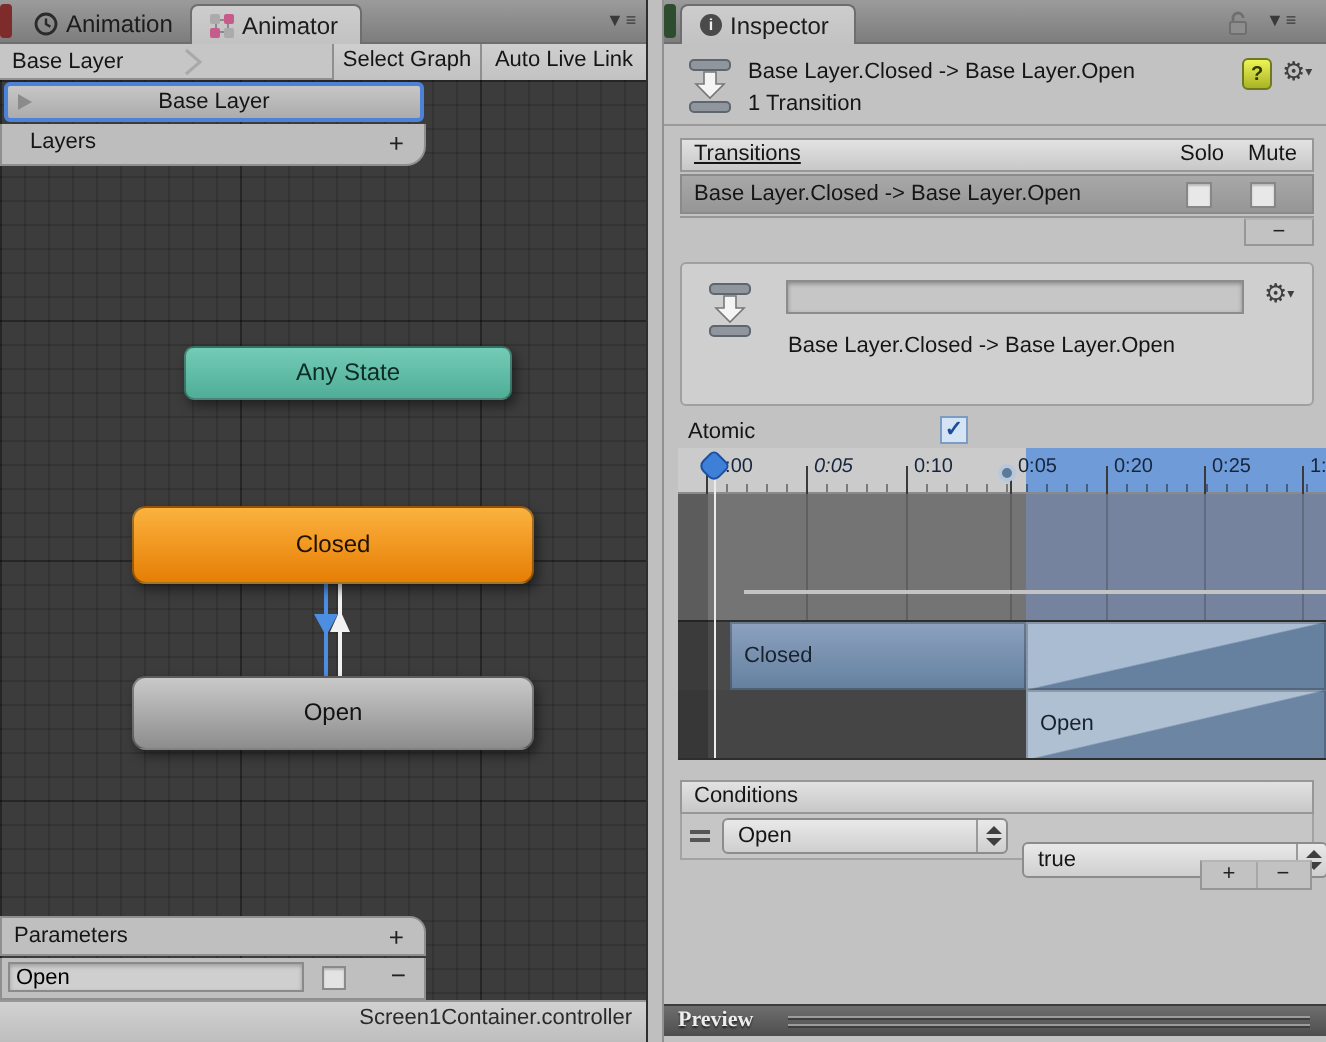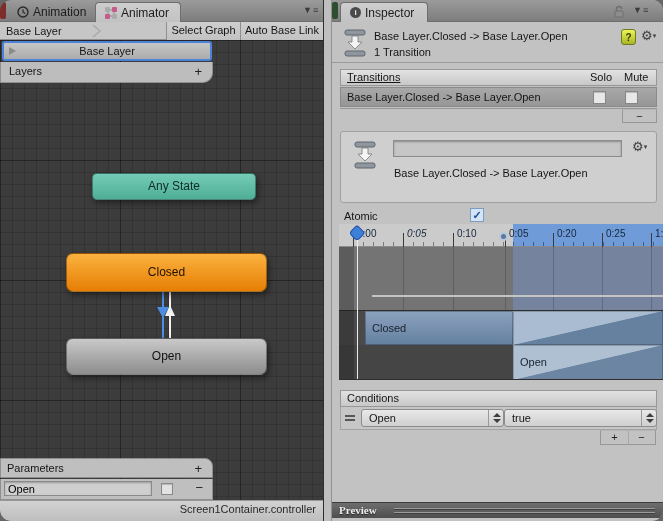--- a/index.html
+++ b/index.html
@@ -1,18 +1,18 @@
 <!DOCTYPE html>
 <html><head>
 <meta charset="utf-8">
 <style>
   * { margin:0; padding:0; box-sizing:border-box; }
   body { font-family:"Liberation Sans",sans-serif; background:#666; }
   .root { position:relative; width:663px; height:521px; overflow:hidden;
-          background:#14532d; font-size:11px; color:#151515;border-radius:11px; }
+          background:#14532d; font-size:11px; color:#151515; }
   .abs { position:absolute; }
 
   
   .animator { position:absolute; left:0; top:0; width:323px; height:521px; background:#3C3C3C; }
   .canvas { position:absolute; left:0; top:40px; width:323px; height:460px; background-color:#3C3C3C;
     background-image:
       linear-gradient(rgba(0,0,0,.28) 1px, transparent 1px),
       linear-gradient(90deg, rgba(0,0,0,.28) 1px, transparent 1px),
       linear-gradient(rgba(0,0,0,.13) 1px, transparent 1px),
       linear-gradient(90deg, rgba(0,0,0,.13) 1px, transparent 1px);
@@ -33,21 +33,21 @@
   .tbtn { position:absolute; top:0; height:18px; line-height:17px; text-align:center;
           background:linear-gradient(#CFCFCF,#C2C2C2); border-left:1px solid #8F8F8F; }
 
   .layer-row { position:absolute; left:2px; top:41px; width:210px; height:20px;
     background:linear-gradient(#C6C6C6,#ACACAC); border:2px solid #4C82D8; border-radius:3px;
     text-align:center; line-height:17px; }
   .layer-row .tri { position:absolute; left:5px; top:4px; width:0; height:0;
     border-left:7px solid #8B8B8B; border-top:4px solid transparent; border-bottom:4px solid transparent; }
   .layers-bar { position:absolute; left:0; top:62px; width:213px; height:21px; background:#BDBDBD;
     border:1px solid #8F8F8F; border-top:none; border-radius:0 0 10px 0; line-height:19px; }
-  .layers-bar .lbl { margin-left:8px; }
+  .layers-bar .lbl { margin-left:14px; }
   .plusbtn { position:absolute; right:10px; top:0; line-height:19px; font-size:13px; color:#222; cursor:default; }
 
   .node { position:absolute; text-align:center; border-radius:7px; font-size:12px;
           box-shadow:2px 3px 6px rgba(0,0,0,.45); border:1px solid rgba(0,0,0,.35); }
   .node-anystate { left:92px; top:173px; width:164px; height:27px; line-height:25px;
     background:linear-gradient(#74CBB6,#4FAE97); color:#0D2C25; border-radius:5px; }
   .node-closed { left:66px; top:253px; width:201px; height:39px; line-height:37px;
     background:linear-gradient(#FBB23F,#E67E04); color:#201100; }
   .node-open { left:66px; top:338px; width:201px; height:37px; line-height:35px;
     background:linear-gradient(#C9C9C9,#8D8D8D); color:#121212; }
@@ -198,21 +198,21 @@
       </div>
       <span class="panemenu" style="left:303px;">▼≡</span>
     </div>
 
     <div class="toolbar">
       <span class="crumb">Base Layer</span>
       <svg class="crumb-chev" width="10" height="14" viewBox="0 0 10 14">
         <path d="M1 1 L8 7 L1 13" fill="none" stroke="#A9A9A9" stroke-width="1.5"></path>
       </svg>
       <div class="tbtn" style="left:166px; width:74px;">Select Graph</div>
-      <div class="tbtn" style="left:240px; width:83px;">Auto Base Link</div>
+      <div class="tbtn" style="left:240px; width:83px;">Auto Live Link</div>
     </div>
 
     <div class="layer-row">
       <span class="tri"></span>
       <span>Base Layer</span>
     </div>
     <div class="layers-bar">
       <span class="lbl">Layers</span>
       <span class="plusbtn">+</span>
     </div>
@@ -344,21 +344,21 @@
     </div>
     <div class="condrow">
       <span class="handle"></span>
       <div class="popup" style="left:20px; width:143px;">
         <span>Open</span>
         <span class="arrows">
             <i class="up"></i>
             <i class="dn"></i>
           </span>
       </div>
-      <div class="popup" style="left:163px; width:153px;">
+      <div class="popup" style="left:170px; width:153px;margin-top:12px;">
         <span>true</span>
         <span class="arrows">
             <i class="up"></i>
             <i class="dn"></i>
           </span>
       </div>
     </div>
     <div class="minitab" style="left:268px; top:430px; width:56px; height:15px; line-height:13px;">
       <span style="position:absolute;left:0;width:28px;border-right:1px solid #A8A8A8;">+</span>
       <span style="position:absolute;right:0;width:27px;">−</span>

